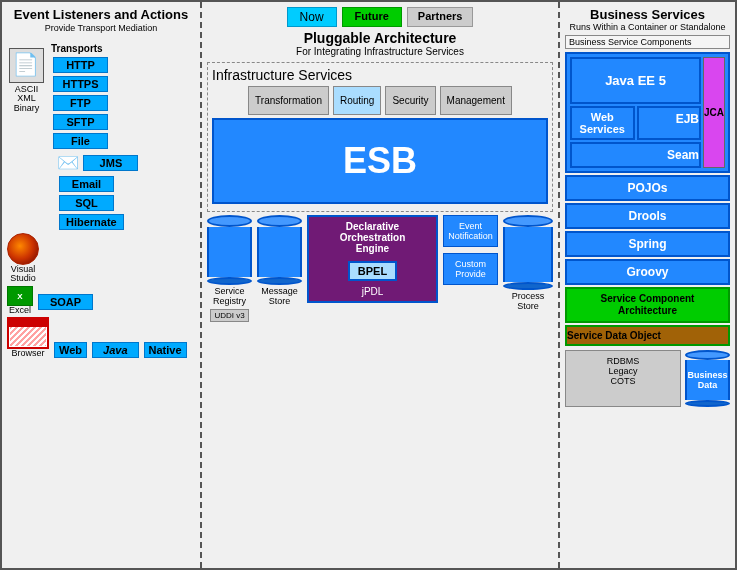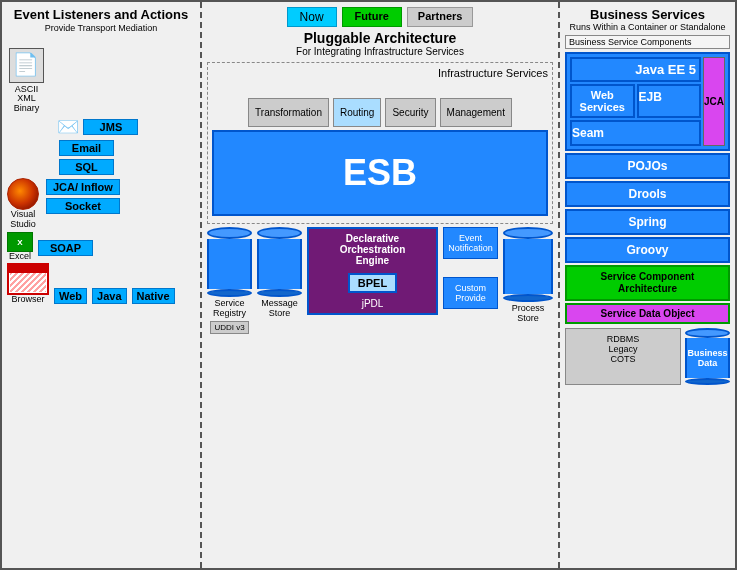--- a/index.html
+++ b/index.html
@@ -138,23 +138,23 @@
       font-size: 14px;
       font-weight: bold;
     }
     .center-subtitle {
       text-align: center;
       font-size: 10px;
       margin-bottom: 5px;
     }
 
     .infra-label {
-      text-align: right;
-      font-size: 11px;
-      margin-bottom: 19px;
+      text-align: left;
+      font-size: 14px;
+      margin-bottom: 3px;
     }
 
     .infra-buttons {
       display: flex;
       gap: 4px;
       justify-content: center;
       margin-bottom: 3px;
     }
 
     .infra-btn {
@@ -261,21 +261,21 @@
 
     .jpdl-label {
       font-size: 10px;
       margin-top: 3px;
       color: white;
     }
 
     .event-custom-col {
       display: flex;
       flex-direction: column;
-      gap: 18px;
+      gap: 6px;
     }
 
     .small-box {
       border: 1px solid #0055cc;
       background: #2288ff;
       color: white;
       font-size: 9px;
       text-align: center;
       padding: 5px 3px;
       width: 55px;
@@ -345,21 +345,21 @@
       color: #000;
       margin-left: 2px;
     }
 
     .inner-blue-btn {
       background: #2288ff;
       border: 2px solid #0055cc;
       color: white;
       font-weight: bold;
       font-size: 12px;
-      text-align: left;
+      text-align: right;
       padding: 4px 0;
     }
 
     .inner-ws-btn {
       background: #2288ff;
       border: 2px solid #0055cc;
       color: white;
       font-weight: bold;
       font-size: 11px;
       text-align: center;
@@ -451,42 +451,51 @@
     <div class="left-title">Event Listeners and Actions</div>
     <div class="left-subtitle">Provide Transport Mediation</div>
 
     <div style="display:flex; align-items:flex-start;">
       <div style="display:flex; flex-direction:column; align-items:center; margin-right:5px; margin-top:8px;">
         <div class="icon-box" style="font-size:22px;">📄</div>
         <div class="icon-label" style="white-space:pre-line; text-align:center;">ASCII
 XML
 Binary</div>
       </div>
+      <div style="display:flex; flex-direction:column;">
+        <div class="transports-label">Transports</div>
+        <div style="display:flex; flex-direction:column; gap:1px;">
+          <div class="transport-btn">HTTP</div>
+          <div class="transport-btn">HTTPS</div>
+          <div class="transport-btn">FTP</div>
+          <div class="transport-btn">SFTP</div>
+          <div class="transport-btn">File</div>
+        </div>
+      </div>
     </div>
 
     <div style="display:flex; align-items:center; margin-top:2px; margin-left:50px;">
       <span class="email-icon">✉️</span>
       <div class="transport-btn" style="margin-left:4px;">JMS</div>
     </div>
     <div style="margin-left:50px; margin-top:1px;">
       <div class="transport-btn">Email</div>
     </div>
     <div style="margin-left:50px; margin-top:1px;">
       <div class="transport-btn">SQL</div>
+    </div>
+    <div style="margin-left:50px; margin-top:1px;">
+      <div class="transport-btn">Hibernate</div>
     </div>
 
     <div style="display:flex; align-items:flex-start; margin-top:2px;">
       <div style="display:flex; flex-direction:column; align-items:center; margin-right:5px;">
         <div style="width:32px; height:32px; background: radial-gradient(circle at 40% 40%, #ff8800, #cc3300, #660000); border-radius:50%; border:1px solid #aa2200;"></div>
         <div class="icon-label" style="white-space:pre-line; text-align:center;">Visual
 Studio</div>
-      </div>
-      <div style="display:flex; flex-direction:column; gap:1px;">
-        <div class="transport-btn">JCA/ Inflow</div>
-        <div class="transport-btn">Socket</div>
       </div>
     </div>
 
     <div style="display:flex; align-items:flex-end; margin-top:2px;">
       <div style="display:flex; flex-direction:column; align-items:center; margin-right:3px;">
         <div class="excel-icon" style="width:26px;height:20px;background:#009900;border:1px solid #007700;display:flex;align-items:center;justify-content:center;color:white;font-size:8px;font-weight:bold;">X</div>
         <div class="icon-label">Excel</div>
       </div>
       <div style="margin-bottom:5px;">
         <div class="transport-btn">SOAP</div>
@@ -497,21 +506,21 @@
       <div style="display:flex; flex-direction:column; align-items:center; margin-right:3px;">
         <div style="width:42px;height:32px;background:#fff;border:2px solid #cc0000;position:relative;overflow:hidden;">
           <div style="position:absolute;top:0;left:0;right:0;height:8px;background:#cc0000;"></div>
           <div style="position:absolute;top:8px;left:1px;right:1px;bottom:1px;background:linear-gradient(135deg,#ff4444 25%,#fff 25%,#fff 50%,#ff4444 50%,#ff4444 75%,#fff 75%);background-size:6px 6px;opacity:0.5;"></div>
         </div>
         <div class="icon-label">Browser</div>
       </div>
       <div style="display:flex; flex-direction:column; gap:1px;">
         <div style="display:flex; gap:1px;">
           <div class="transport-btn" style="min-width:30px;padding:1px 4px;">Web</div>
-          <div class="transport-btn" style="min-width:30px;padding:1px 4px;">Java</div>
+          <div class="transport-btn" style="min-width:30px;padding:1px 10px;font-style:italic;">Java</div>
           <div class="transport-btn" style="min-width:35px;padding:1px 4px;">Native</div>
         </div>
       </div>
     </div>
   </div>
 
   <div class="center-panel">
     <div class="top-tabs">
       <div class="tab-now">Now</div>
       <div class="tab-future">Future</div>
@@ -578,38 +587,38 @@
   </div>
 
   <div class="right-panel">
     <div class="right-title">Business Services</div>
     <div class="right-subtitle">Runs Within a Container or Standalone</div>
 
     <div class="bsc-label">Business Service Components</div>
 
     <div class="java-ee-box">
       <div class="java-ee-main">
-        <div style="background:#2288ff; border:2px solid #0055cc; color:white; font-weight:bold; font-size:13px; text-align:right; padding:3px;">Java EE 5</div>
+        <div style="background:#2288ff; border:2px solid #0055cc; color:white; font-weight:bold; font-size:13px; text-align:center; padding:14px;">Java EE 5</div>
         <div style="display:flex; gap:2px;">
           <div class="inner-ws-btn" style="flex:1; white-space:pre-line; font-size:11px; line-height:1.1;">Web
 Services</div>
           <div class="inner-blue-btn" style="flex:1; font-size:12px;">EJB</div>
         </div>
         <div class="inner-blue-btn" style="font-size:12px;">Seam</div>
       </div>
       <div class="jca-col">JCA</div>
     </div>
 
     <div class="right-blue-btn">POJOs</div>
     <div class="right-blue-btn">Drools</div>
     <div class="right-blue-btn">Spring</div>
     <div class="right-blue-btn">Groovy</div>
     <div class="right-green-btn" style="white-space:pre-line; line-height:1.2; font-size:10px;">Service Component
 Architecture</div>
-    <div style="background:#d946ef; border:2px solid #009900; color:#000; font-weight:bold; font-size:10px; text-align:center; padding:3px 0; margin:2px 0;">Service Data Object</div>
+    <div style="background:#a16207; border:2px solid #009900; color:#000; font-weight:bold; font-size:10px; text-align:left; padding:3px 0; margin:2px 0;">Service Data Object</div>
 
     <div class="right-bottom">
       <div class="rdbms-box" style="white-space:pre-line;">RDBMS
 Legacy
 COTS</div>
       <div class="biz-data-cyl">
         <div class="biz-data-top"></div>
         <div class="biz-data-body" style="display:flex;align-items:center;justify-content:center;">
           <span class="biz-label" style="white-space:pre-line; font-size:9px;">Business
 Data</span>

